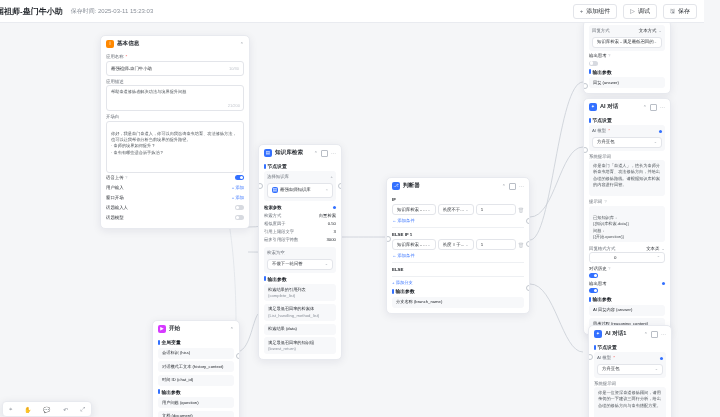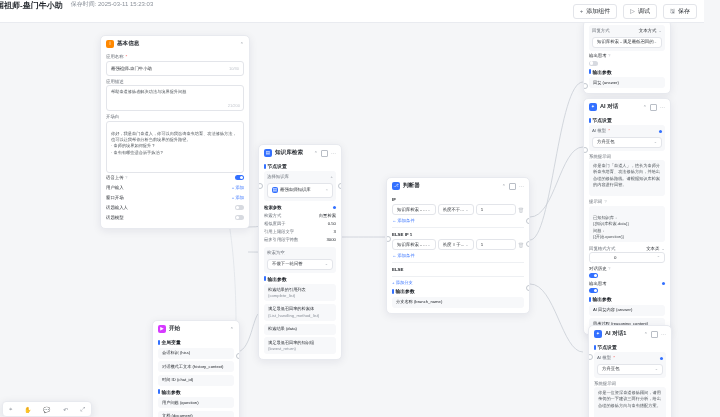--- a/index.html
+++ b/index.html
@@ -8,21 +8,21 @@
     background:#f5f6f8;
     font-family:"Liberation Sans","DejaVu Sans",sans-serif;
     font-size:5px;color:#1f2329;
     -webkit-font-smoothing:antialiased;
   }
 
   
   .topbar{
     position:absolute;left:0;top:0;width:704px;height:22px;
     background:#ffffff;border-bottom:1px solid #e9ebf0;
-    display:flex;z-index:40;
+    display:flex;align-items:center;z-index:40;
   }
   .tb-title{font-size:8px;font-weight:700;color:#1f2329;margin-left:-4px;white-space:nowrap;}
   .tb-save{font-size:6px;color:#8a9099;margin-left:8px;white-space:nowrap;}
   .tb-right{margin-left:auto;display:flex;align-items:center;gap:6px;padding-right:7px;}
   .tb-btn{
     display:flex;align-items:center;gap:3px;
     height:13px;padding:0 6px;border:1px solid #e3e5ea;border-radius:3px;
     background:#fff;font-size:6px;color:#1f2329;white-space:nowrap;
   }
   .tb-btn .gl{font-size:6px;color:#6b7078;line-height:1;}

